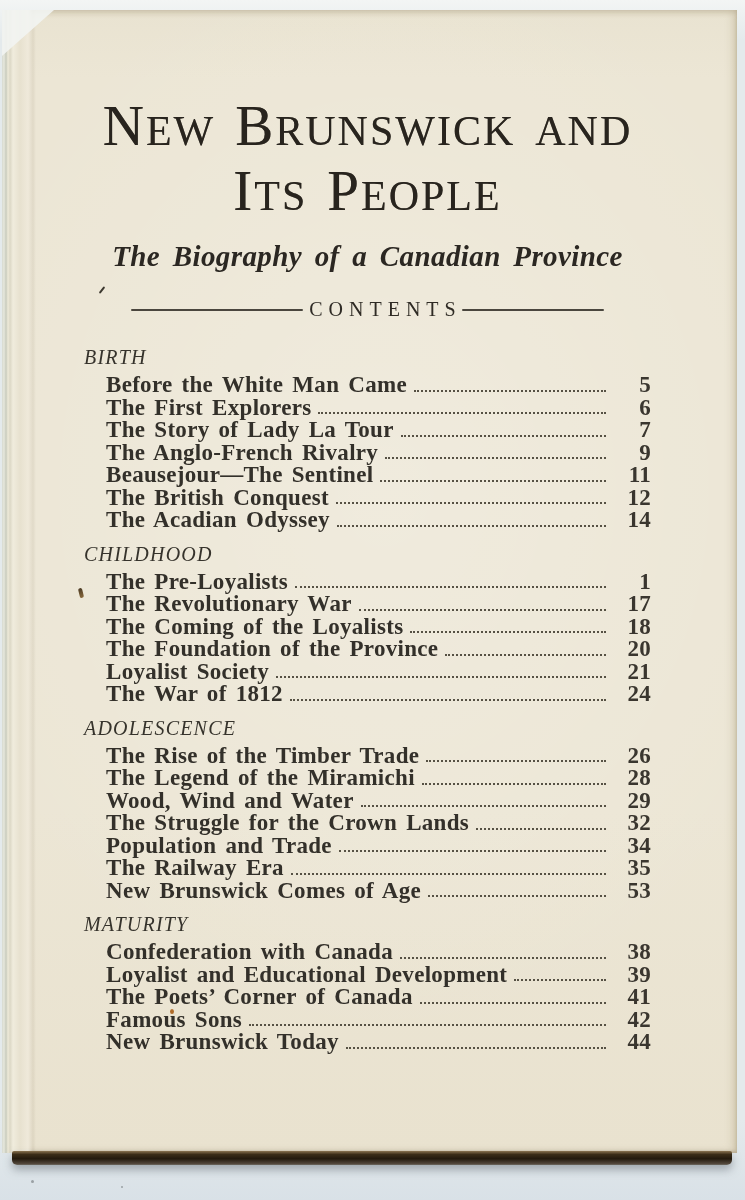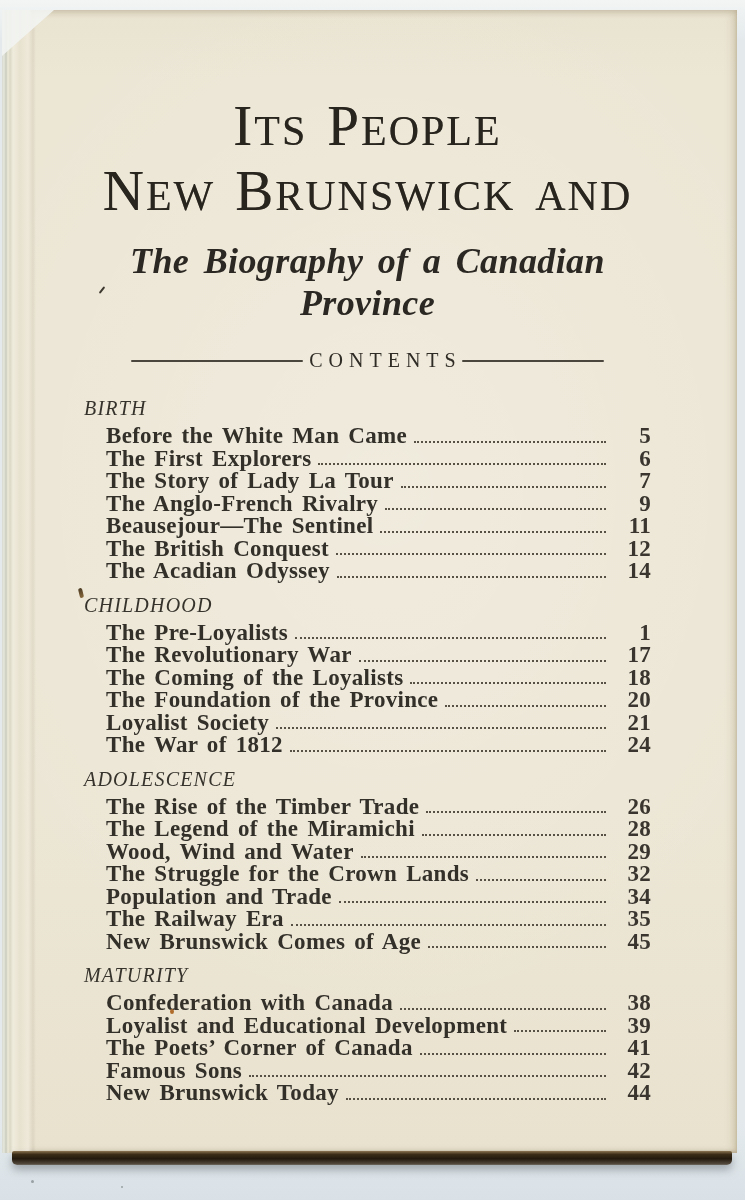--- a/index.html
+++ b/index.html
@@ -38,21 +38,21 @@
   .content{position:absolute;left:82px;top:0;width:567px;color:var(--text);}
   
   .title{margin-top:86px;text-align:center;color:var(--ink);
     text-shadow:0 0 .5px rgba(40,32,22,.55);}
   .title-line{font-size:42px;line-height:59px;text-transform:uppercase;
     letter-spacing:2px;white-space:nowrap;}
   .title-line .word{display:inline-block;margin:0 10px;}
   .title-line .word::first-letter{font-size:57px;}
   .title-line .word.minor::first-letter{font-size:inherit;}
   
-  .subtitle{margin-top:14px;text-align:center;font-size:36px;font-weight:bold;
+  .subtitle{margin-top:14px;text-align:center;font-size:29px;font-weight:bold;
     font-style:italic;color:#2b2722;letter-spacing:.4px;word-spacing:5px;}
   
   .contents-row{margin-top:25px;display:flex;align-items:center;justify-content:center;}
   .rule{height:2px;background:#4a463e;border-radius:1px;}
   .rule.left{width:172px;}
   .rule.right{width:142px;}
   .contents-word{font-size:20px;letter-spacing:6px;color:#2f2b25;padding-left:6px;}
   
   .toc{margin-top:24px;}
   .section{margin-top:7px;}
@@ -77,22 +77,22 @@
 </head>
 <body>
 
 <div class="scene">
   <div class="page">
     <div class="page-edge-left"></div>
     <div class="corner-notch"></div>
 
     <div class="content">
       <div class="title">
+        <div class="title-line"><span class="word">New</span><span class="word">Brunswick</span><span class="word minor">and</span></div>
         <div class="title-line"><span class="word">Its</span><span class="word">People</span></div>
-        <div class="title-line"><span class="word">New</span><span class="word">Brunswick</span><span class="word minor">and</span></div>
       </div>
 
       <div class="subtitle">The Biography of a Canadian Province</div>
 
       <div class="contents-row">
         <span class="rule left"></span>
         <span class="contents-word">CONTENTS</span>
         <span class="rule right"></span>
       </div>
 
@@ -201,21 +201,21 @@
       <span class="entry-page">34</span>
     </div>
             <div class="row">
       <span class="entry-title">The Railway Era</span>
       <span class="leader"></span>
       <span class="entry-page">35</span>
     </div>
             <div class="row">
       <span class="entry-title">New Brunswick Comes of Age</span>
       <span class="leader"></span>
-      <span class="entry-page">45</span>
+      <span class="entry-page">53</span>
     </div>
           </div>
 
   <div class="section">
     <div class="section-header">MATURITY</div>
 
   <div class="row">
       <span class="entry-title">Confederation with Canada</span>
       <span class="leader"></span>
       <span class="entry-page">38</span>

